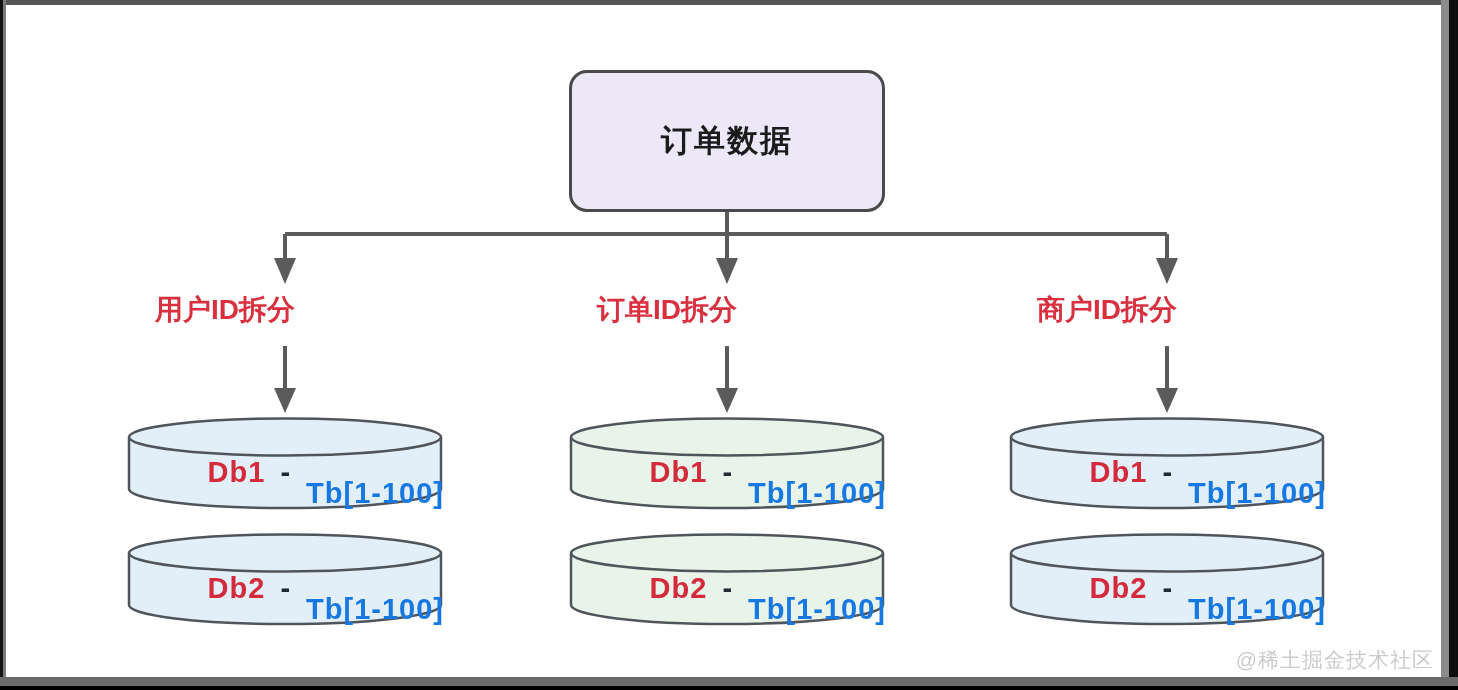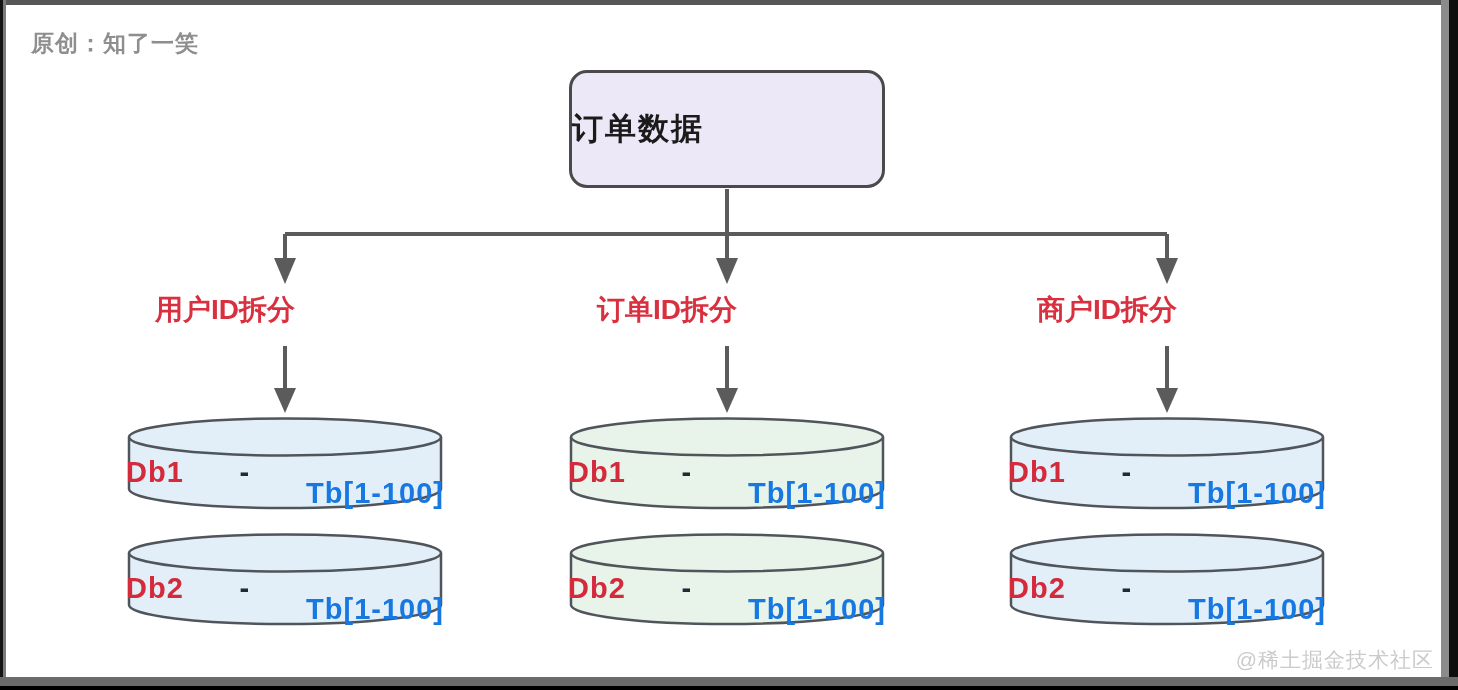--- a/index.html
+++ b/index.html
@@ -18,41 +18,41 @@
 
   .author{
     position:absolute;left:31px;top:28px;font-size:23px;font-weight:bold;
     color:#8e8e8e;letter-spacing:1px;
   }
   .community{
     position:absolute;right:24px;top:646px;font-size:21px;color:#cbcbcb;letter-spacing:1px;margin-left:6px;
   }
 
   .root-box{
-    position:absolute;left:569px;top:70px;width:316px;height:118px;
+    position:absolute;left:569px;top:70px;width:316px;height:142px;
     background:#ece8f7;border:3px solid #4a4a4a;border-radius:18px;
-    display:flex;align-items:center;box-sizing:border-box;
+    display:flex;align-items:center;justify-content:center;box-sizing:border-box;
   }
   .root-box .root-label{font-size:31px;font-weight:bold;color:#1b1b1b;letter-spacing:2px;}
 
   .connectors{position:absolute;left:0;top:0;width:1458px;height:690px;}
 
   .branch-label{
     position:absolute;top:291px;width:260px;height:40px;text-align:left;
     font-size:28px;font-weight:bold;color:#d9303f;
   }
   .branch-label.b0{left:155px;}
   .branch-label.b1{left:597px;}
   .branch-label.b2{left:1037px;}
 
   .cyl{position:absolute;width:318px;height:94px;}
   .cyl svg{position:absolute;left:0;top:0;}
   .cyl .cyl-label{
     position:absolute;left:0;top:26px;width:318px;height:60px;
-    display:flex;align-items:center;justify-content:space-between;
+    display:flex;align-items:center;justify-content:flex-end;
     font-size:29px;font-weight:bold;letter-spacing:1px;white-space:pre;gap:15px;
   }
   .cyl .db{color:#d42b3c;}
   .cyl .sep{color:#1f2a33;}
   .cyl .tb{color:#1678e0;margin-top:43px;}
   .col0{left:126px;} .col1{left:568px;} .col2{left:1008px;}
   .row0{top:416px;}  .row1{top:532px;}
 </style>
 </head>
 <body>
@@ -126,21 +126,20 @@
     <div class="cyl-label"><span class="db">Db1</span><span class="sep">-</span><span class="tb">Tb[1-100]</span></div>
   </div>
   <div class="cyl col2 row1">
     <svg width="318" height="94" viewBox="0 0 318 94">
       <path d="M3 21 V73 A156 19 0 0 0 315 73 V21" fill="#e2eff9" stroke="#4f555a" stroke-width="2.5"></path>
       <ellipse cx="159" cy="21" rx="156" ry="18.5" fill="#e2eff9" stroke="#4f555a" stroke-width="2.5"></ellipse>
     </svg>
     <div class="cyl-label"><span class="db">Db2</span><span class="sep">-</span><span class="tb">Tb[1-100]</span></div>
   </div>
 
-  <div class="author">原创：知了一笑</div>
   <div class="community">@稀土掘金技术社区</div>
 
   <div class="frame-top"></div>
   <div class="frame-left-black"></div>
   <div class="frame-left-gray"></div>
   <div class="frame-right-gray"></div>
   <div class="frame-right-black"></div>
   <div class="frame-bottom-gray"></div>
   <div class="frame-bottom-black"></div>
 

